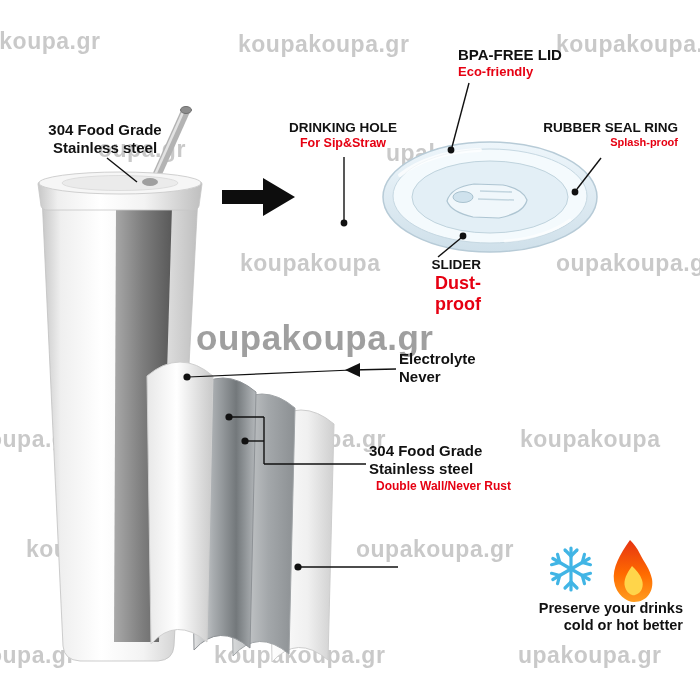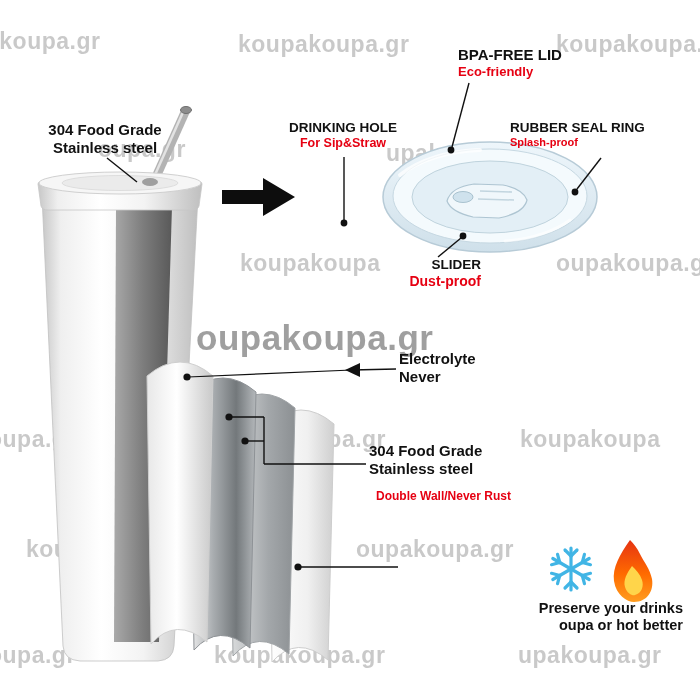--- a/index.html
+++ b/index.html
@@ -18,27 +18,27 @@
   svg.gfx{position:absolute;left:0;top:0;}
   
   .label{position:absolute;font-weight:bold;color:#111;line-height:1.18;}
   .label .ln{display:block;}
   .label .sub{display:block;color:#e60012;}
   .lbl-steel-top{left:36px;top:121px;width:138px;text-align:center;font-size:15px;}
   .lbl-bpa{left:458px;top:46px;font-size:15px;}
   .lbl-bpa .sub{font-size:13px;}
   .lbl-drinking{left:280px;top:120px;width:126px;text-align:center;font-size:13.5px;white-space:nowrap;}
   .lbl-drinking .sub{font-size:12.5px;}
-  .lbl-rubber{left:510px;top:120px;width:144px;text-align:left;font-size:13.5px;white-space:nowrap;}
+  .lbl-rubber{left:534px;top:120px;width:144px;text-align:right;font-size:13.5px;white-space:nowrap;}
   .lbl-rubber .sub{font-size:11px;}
   .lbl-slider{left:397px;top:257px;width:84px;text-align:right;font-size:13.5px;}
-  .lbl-slider .sub{font-size:14px;}
+  .lbl-slider .sub{font-size:18px;}
   .lbl-electrolyte{left:399px;top:350px;font-size:15px;}
   .lbl-steel-wall{left:369px;top:442px;font-size:15px;}
-  .lbl-steel-wall .sub{font-size:12px;margin-top:12px;padding-left:7px;}
+  .lbl-steel-wall .sub{font-size:12px;margin-top:2px;padding-left:7px;}
   .lbl-coatings{left:401px;top:544px;font-size:15px;}
   .lbl-preserve{left:505px;top:600px;width:178px;text-align:right;font-size:14.5px;}
 </style>
 </head>
 <body>
 
 <div class="stage">
 
   <span class="wm wm-0">akoupa.gr</span>
   <span class="wm wm-1">koupakoupa.gr</span>
@@ -212,16 +212,16 @@
 
   <div class="label lbl-steel-wall">
     <span class="ln">304 Food Grade</span>
     <span class="ln">Stainless steel</span>
     <span class="sub">Double Wall/Never Rust</span>
   </div>
 
 
   <div class="label lbl-preserve">
     <span class="ln">Preserve your drinks</span>
-    <span class="ln">oupa or hot better</span>
+    <span class="ln">cold or hot better</span>
   </div>
 
 </div>
 
 </body></html>

